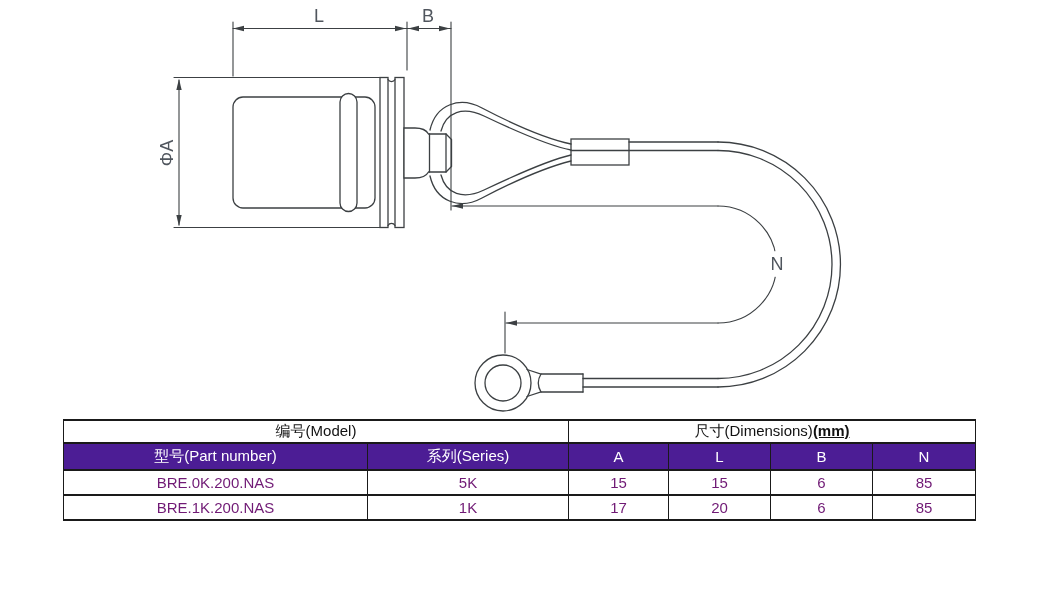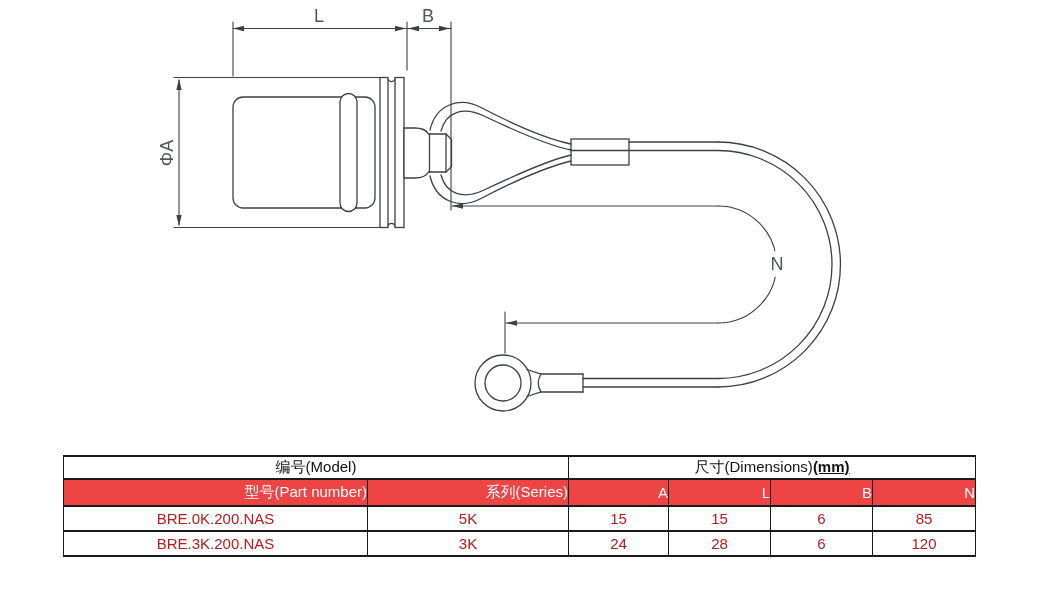--- a/index.html
+++ b/index.html
@@ -1,29 +1,29 @@
 <!DOCTYPE html>
 <html><head>
 <meta charset="utf-8">
 <style>
   html,body{margin:0;padding:0;background:#ffffff;width:1042px;height:598px;overflow:hidden;
             font-family:"Liberation Sans","DejaVu Sans",sans-serif;}
   #stage{position:relative;width:1042px;height:598px;background:#fff;}
   #drawing{position:absolute;left:0;top:0;}
   .dimtext{font-family:"Liberation Sans","DejaVu Sans",sans-serif;font-size:18px;fill:#50565e;}
   
-  #spec-table{position:absolute;left:63px;top:455px;width:912px;border-collapse:collapse;
+  #spec-table{position:absolute;left:63px;top:419px;width:912px;border-collapse:collapse;
               table-layout:fixed;font-size:15px;color:#222;border-radius:11px;}
   #spec-table td,#spec-table th{border-left:1px solid #1a1a1a;border-right:1px solid #1a1a1a;
               border-top:2px solid #1a1a1a;border-bottom:2px solid #1a1a1a;
               text-align:center;vertical-align:middle;padding:0;font-weight:normal;
               overflow:hidden;white-space:nowrap;}
   #spec-table tr.group-row td{height:21px;font-size:15px;color:#111;}
-  #spec-table tr.blue-row td{height:25px;background:#ef4444;color:#ffffff;font-size:15px;text-align:right;}
-  #spec-table tr.data-row td{height:23px;color:#b91c1c;}
+  #spec-table tr.blue-row td{height:25px;background:#4c1d95;color:#ffffff;font-size:15px;}
+  #spec-table tr.data-row td{height:23px;color:#701a75;}
   .bold{font-weight:bold;text-decoration:underline;}
   col.c1{width:304px;} col.c2{width:201px;} col.c3{width:100px;}
   col.c4{width:102px;} col.c5{width:102px;} col.c6{width:103px;}
 </style>
 </head>
 <body>
 
 <div id="stage">
 
   <svg id="drawing" width="1042" height="434" viewBox="0 0 1042 434">
@@ -148,22 +148,22 @@
     </tr>
     <tr class="data-row">
       <td>BRE.0K.200.NAS</td>
       <td>5K</td>
       <td>15</td>
       <td>15</td>
       <td>6</td>
       <td>85</td>
     </tr>
     <tr class="data-row">
-      <td>BRE.3K.200.NAS</td>
-      <td>3K</td>
-      <td>24</td>
-      <td>28</td>
+      <td>BRE.1K.200.NAS</td>
+      <td>1K</td>
+      <td>17</td>
+      <td>20</td>
       <td>6</td>
-      <td>120</td>
+      <td>85</td>
     </tr>
   </tbody>
     </table>
 </div>
 
 </body></html>

